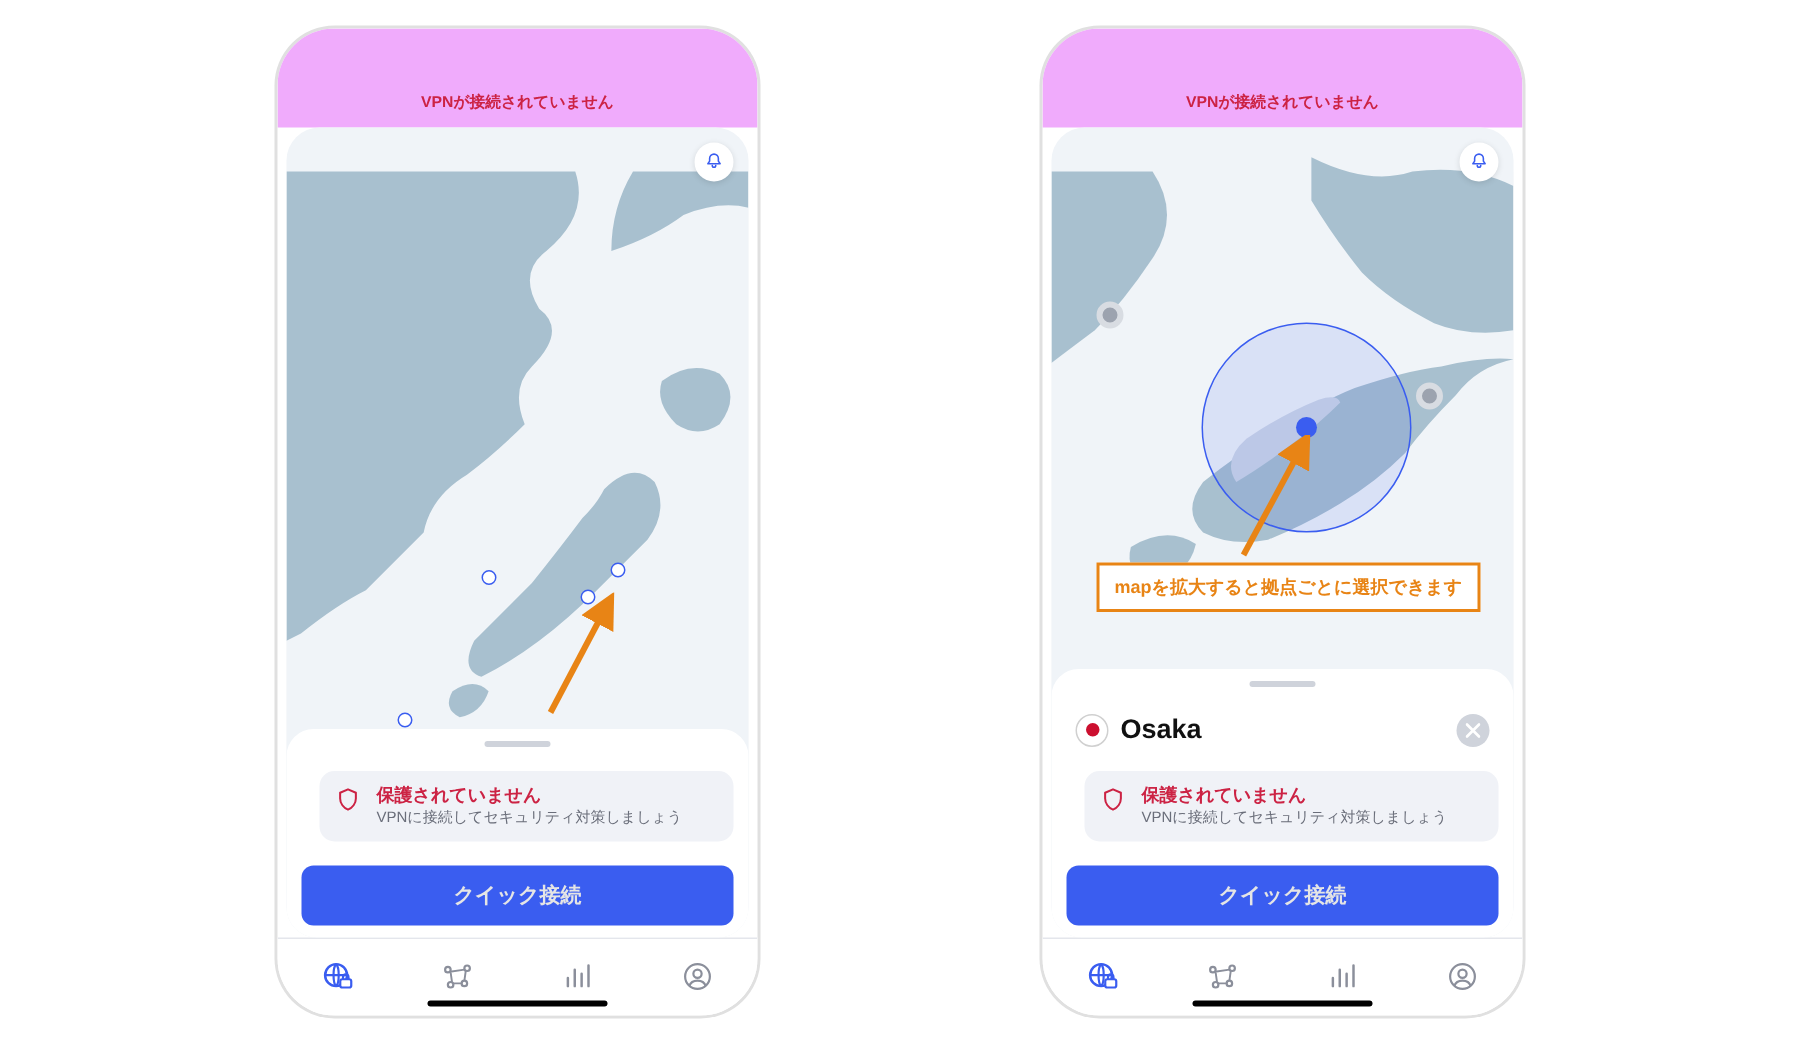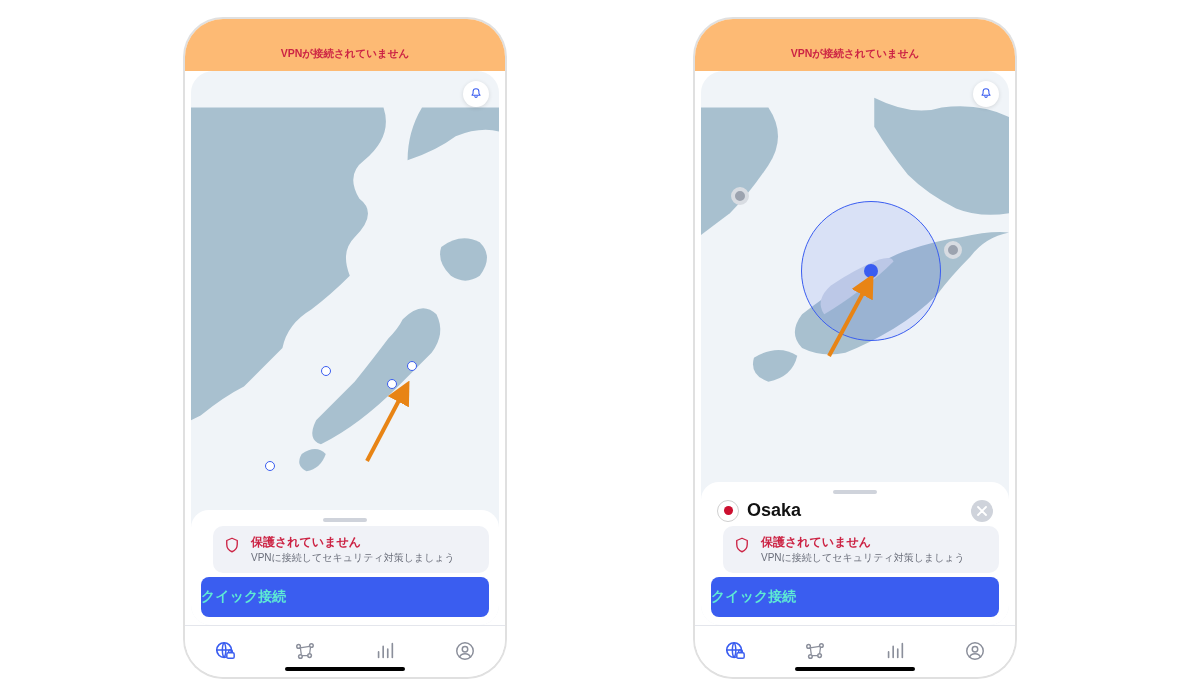--- a/index.html
+++ b/index.html
@@ -30,22 +30,22 @@
     border-radius:38px;
     background:#fff;
     box-shadow:0 0 0 2px #e0e0e0;
     overflow:hidden;
     position:relative;
     display:flex;
     flex-direction:column;
   }
   
   .topbar{
-    height:52px;
-    background:#fdba74;
+    height:66px;
+    background:#f0abfc;
     position:relative;
     flex:none;
     text-decoration:underline;
   }
   .topbar .time{position:absolute;left:28px;top:8px;color:#fff;font-size:14px;font-weight:600;letter-spacing:.5px;}
   .topbar .indicators{position:absolute;right:24px;top:8px;color:#fff;font-size:11px;letter-spacing:1px;}
   .topbar .vpn-status{
     position:absolute;left:0;right:0;bottom:10px;
     text-align:center;color:var(--red);font-size:10.5px;font-weight:700;
   }
@@ -88,21 +88,21 @@
   
   .callout{
     position:absolute;border:2px solid var(--orange);background:#fff;
     color:var(--orange);font-size:12px;font-weight:700;
     padding:6px 10px;
   }
   
   .panel{
     position:absolute;left:0;right:0;bottom:0;
     background:#fff;border-radius:18px 18px 0 0;
-    display:flex;flex-direction:column;gap:4px;
+    display:flex;flex-direction:column;gap:16px;
     padding:10px 10px 0 10px;
   }
   .panel-handle{
     width:44px;height:4px;border-radius:2px;background:#cfd3db;align-self:center;margin-top:-2px;
   }
   .loc-row{
     display:flex;align-items:center;gap:8px;padding:2px 6px 0 6px;
   }
   .flag-jp{
     width:22px;height:22px;border-radius:11px;border:1px solid #d0d0d0;background:#fff;
@@ -112,21 +112,21 @@
   .loc-name{font-size:18px;font-weight:700;color:#111;}
   .loc-close{margin-left:auto;width:22px;height:22px;border-radius:11px;background:#cfd3db;display:flex;align-items:center;justify-content:center;cursor:pointer;}
   .loc-close svg{width:10px;height:10px;}
   .protect{
     background:#f0f2f7;border-radius:10px;padding:8px 10px;display:flex;gap:10px;align-items:flex-start;margin-left:12px;
   }
   .shield{flex:none;margin-top:2px;}
   .protect .t1{color:var(--red);font-size:12px;font-weight:700;line-height:1.4;}
   .protect .t2{color:#6a6e7a;font-size:10px;line-height:1.4;}
   .quick{
-    background:var(--blue);color:#5eead4;font-size:14px;font-weight:700;
+    background:var(--blue);color:#e5e5e5;font-size:14px;font-weight:700;text-align:center;
     padding:11px 0;border-radius:8px;cursor:pointer;margin-bottom:8px;
   }
   
   .tabbar{
     height:52px;background:#fff;border-top:1px solid #e4e6ec;
     display:flex;align-items:center;justify-content:space-around;flex:none;
   }
   .tab{width:28px;height:28px;display:flex;align-items:center;justify-content:center;cursor:pointer;}
   .tab svg{width:22px;height:22px;}
   .home-indicator{
@@ -261,20 +261,21 @@
     <div class="arrow" style="left:120px;top:205px">
       <svg width="60" height="85" viewBox="0 0 60 85">
           <defs>
             <marker id="ah2" viewBox="0 0 10 10" refX="6" refY="5" markerWidth="6" markerHeight="6" orient="auto">
               <path d="M0 0 L10 5 L0 10 Z" fill="#e88415"></path>
             </marker>
           </defs>
           <line x1="8" y1="80" x2="48" y2="6" stroke="#e88415" stroke-width="4" marker-end="url(#ah2)"></line>
         </svg>
     </div>
+    <div class="callout" style="left:30px;top:290px">mapを拡大すると拠点ごとに選択できます</div>
 
     <div class="panel">
       <div class="panel-handle"></div>
       <div class="loc-row">
         <span class="flag-jp"></span>
         <span class="loc-name">Osaka</span>
         <span class="loc-close">
           <svg viewBox="0 0 10 10">
               <path d="M1 1 L9 9 M9 1 L1 9" stroke="#fff" stroke-width="1.8" stroke-linecap="round"></path>
             </svg>

